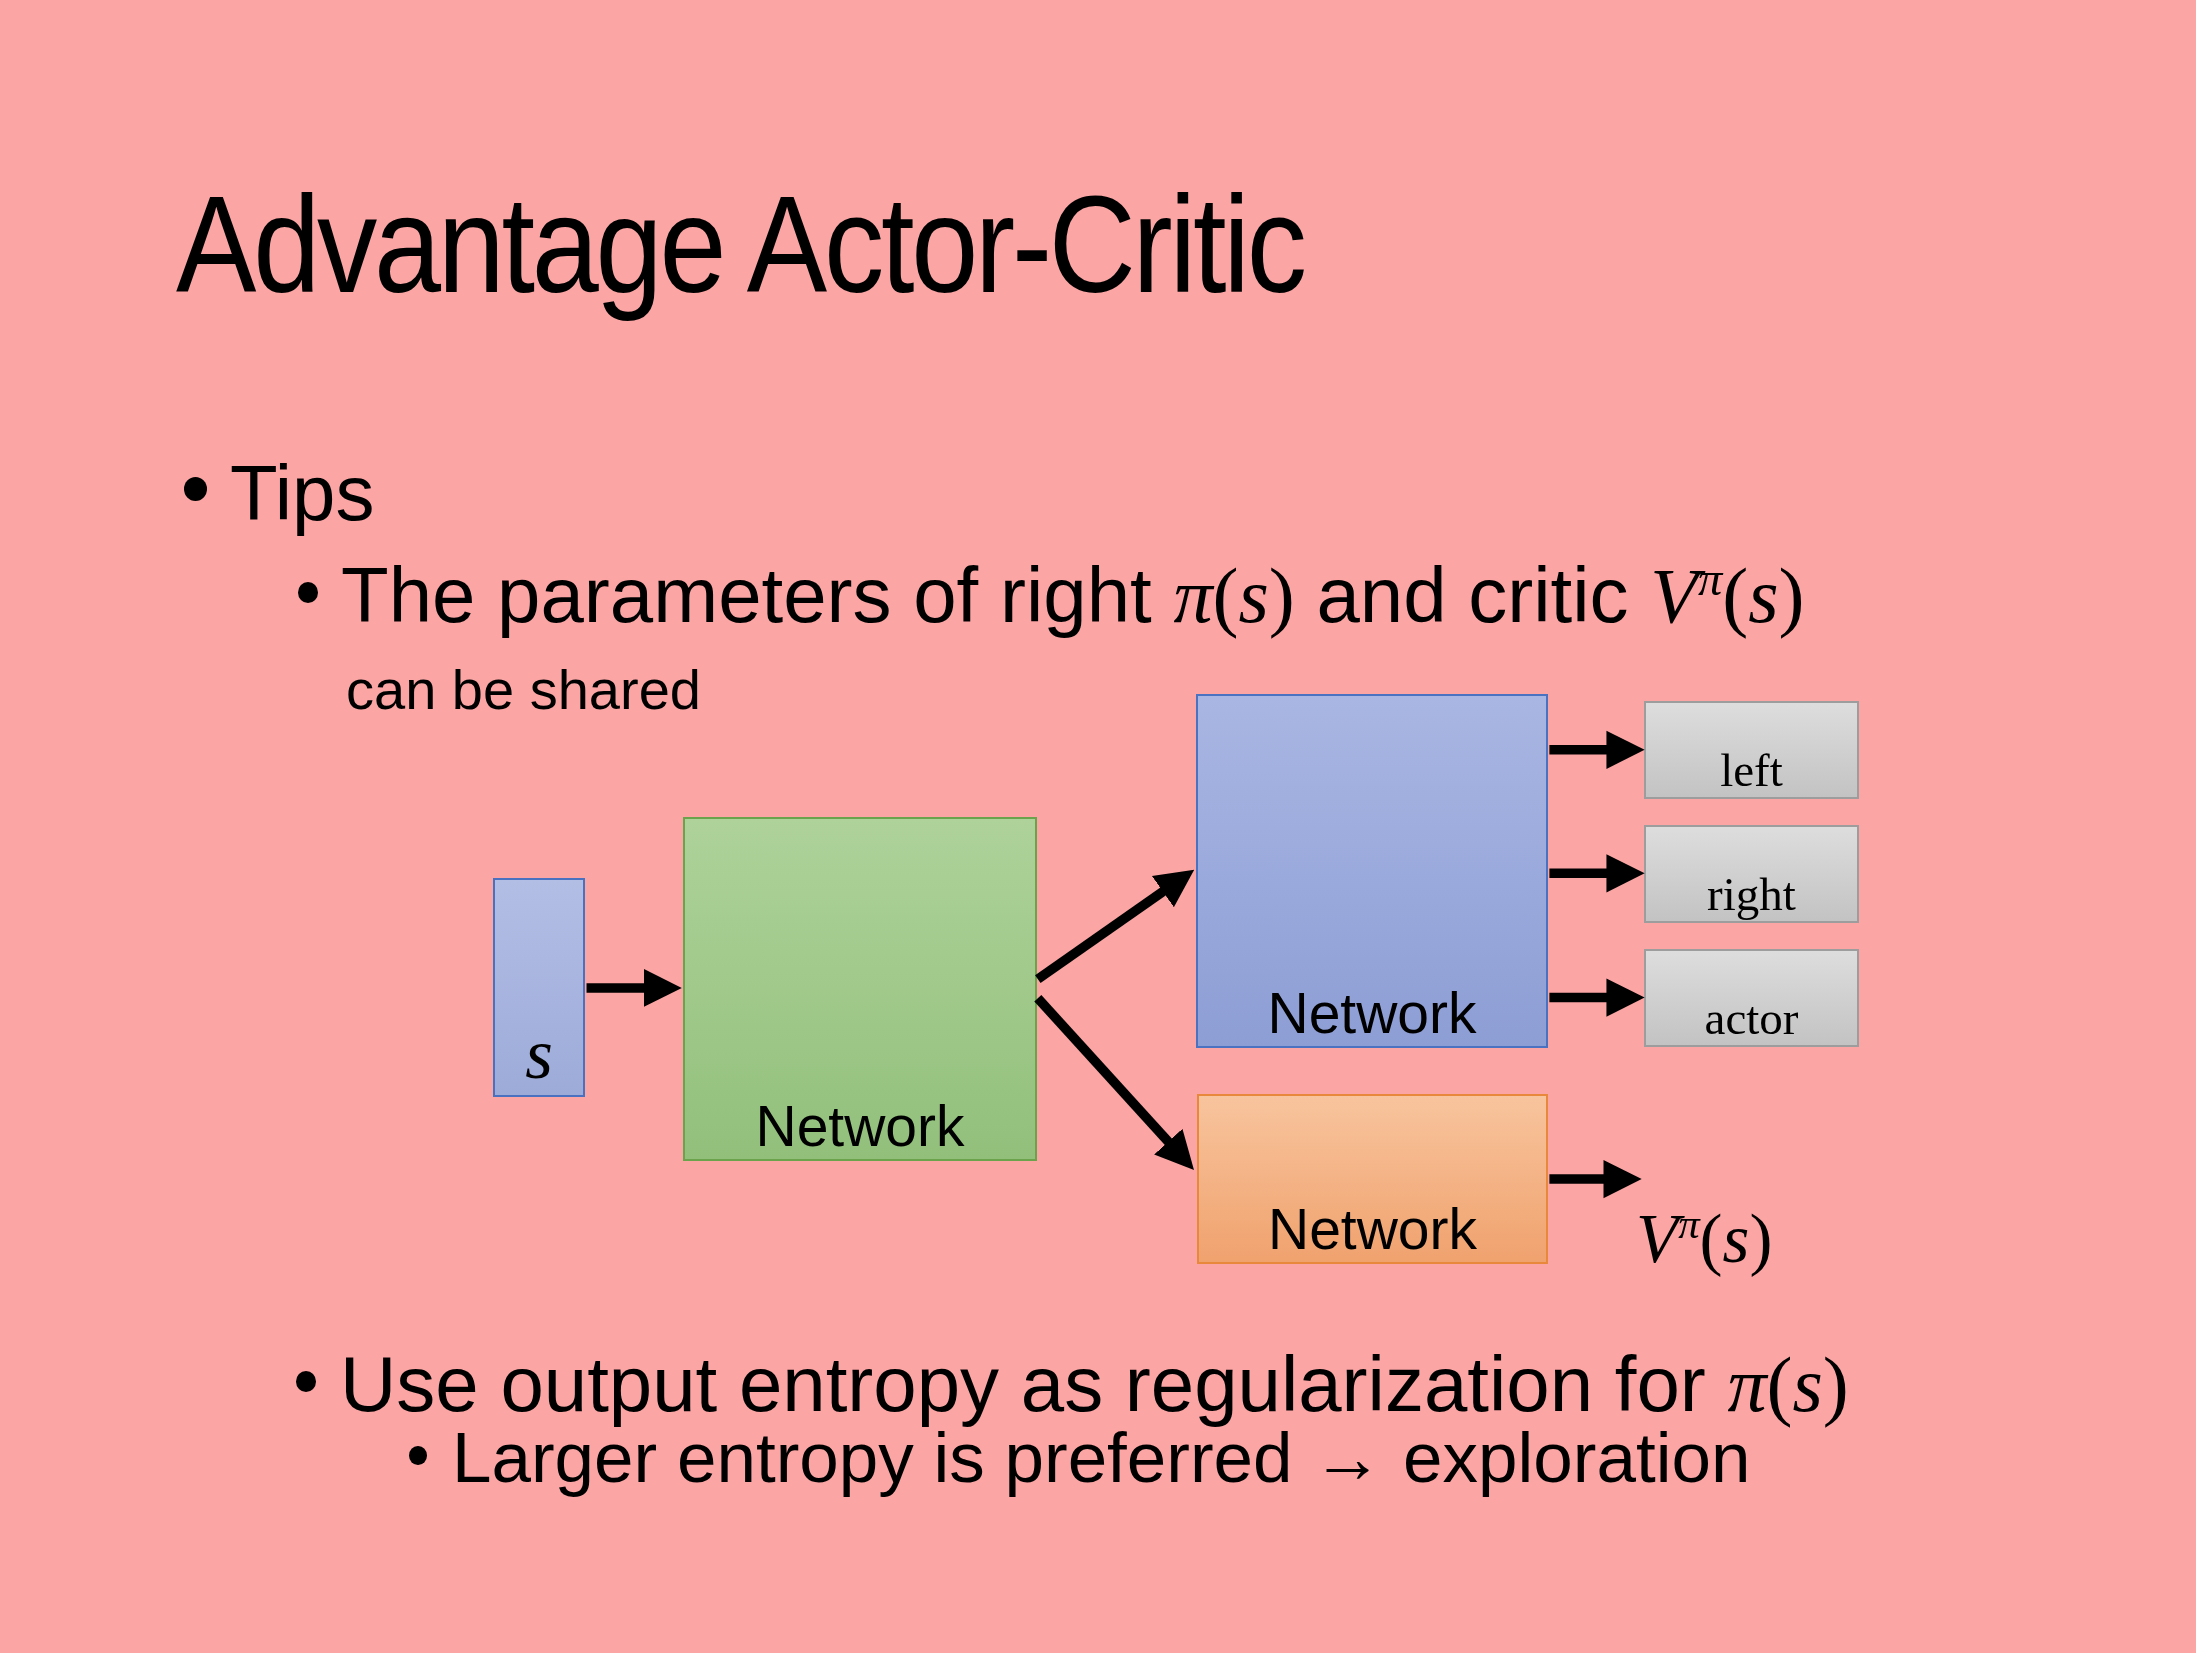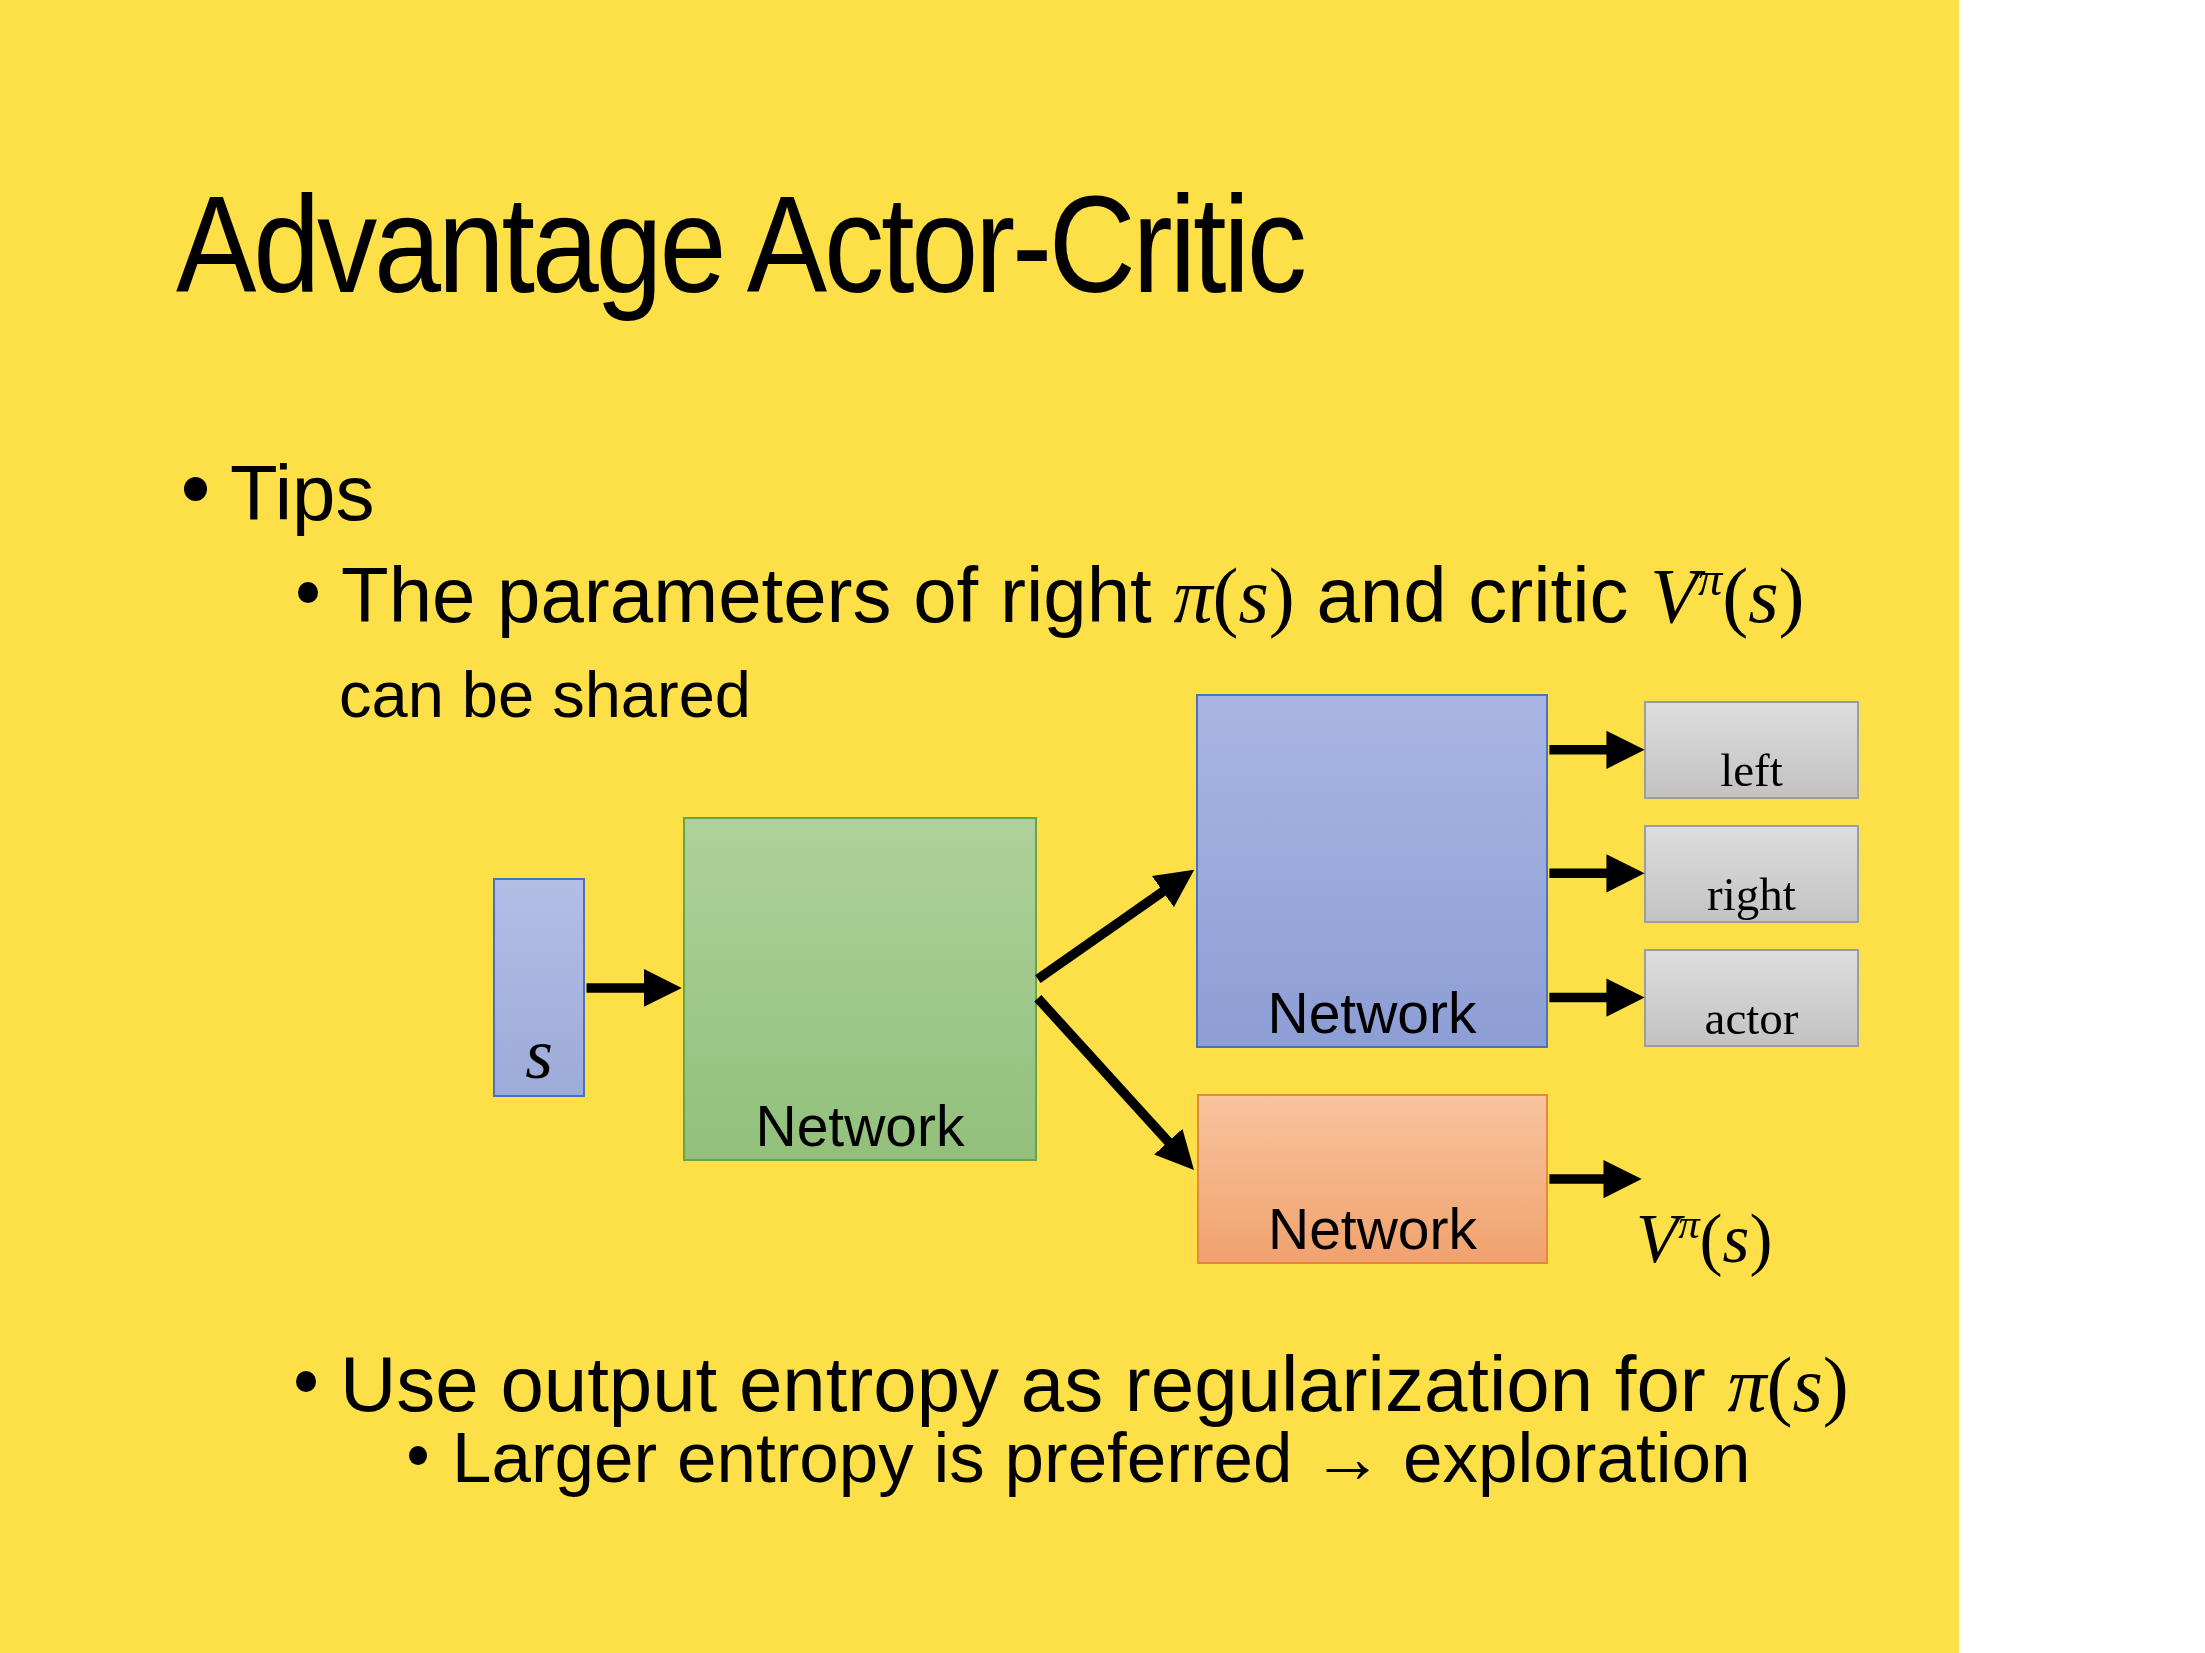--- a/index.html
+++ b/index.html
@@ -1,36 +1,36 @@
 <!DOCTYPE html>
 <html style="font-size:11.8px"><head>
 <meta charset="utf-8">
 <style>
   html,body{margin:0;padding:0;background:#ffffff;}
   #slide{
-    position:relative;width:1959px;height:1654px;background:#fde047;overflow:hidden;
+    position:relative;width:2196px;height:1654px;background:#fca5a5;overflow:hidden;
     font-family:"Liberation Sans",sans-serif;color:#000;
   }
   .abs{position:absolute;}
   
   #title{
     left:176px;top:173px;font-size:137px;line-height:1.05;
     letter-spacing:-3.7px;transform:scaleX(.88);transform-origin:left top;white-space:nowrap;
   }
   
   .line{white-space:nowrap;}
   .dot{position:absolute;background:#000;border-radius:50%;}
   .ltext{display:inline-block;}
   #l1{left:184px;top:448px;font-size:78px;text-decoration:underline;}
   #l1 .dot{width:23px;height:24px;left:0;top:29px;}
   #l1 .ltext{margin-left:46px;}
   #l2a1{left:298px;top:550px;font-size:78px;}
   #l2a1 .dot{width:20px;height:21px;left:0;top:32px;}
   #l2a1 .ltext{margin-left:43px;}
-  #l2a2{left:339px;top:657px;font-size:65px;text-align:right;}
+  #l2a2{left:346px;top:657px;font-size:56px;text-align:right;}
   #l2b{left:296px;top:1339px;font-size:78px;}
   #l2b .dot{width:20px;height:21px;left:0;top:32px;}
   #l2b .ltext{margin-left:44px;}
   #l3{left:409px;top:1417px;font-size:71px;}
   #l3 .dot{width:17.6px;height:19px;left:0;top:29px;}
   #l3 .ltext{margin-left:43px;}
   
   .math{font-family:"Liberation Serif",serif;font-style:italic;}
   .math .up{font-style:normal;}
   .math sup{font-size:.62em;font-style:italic;vertical-align:super;line-height:0;}

